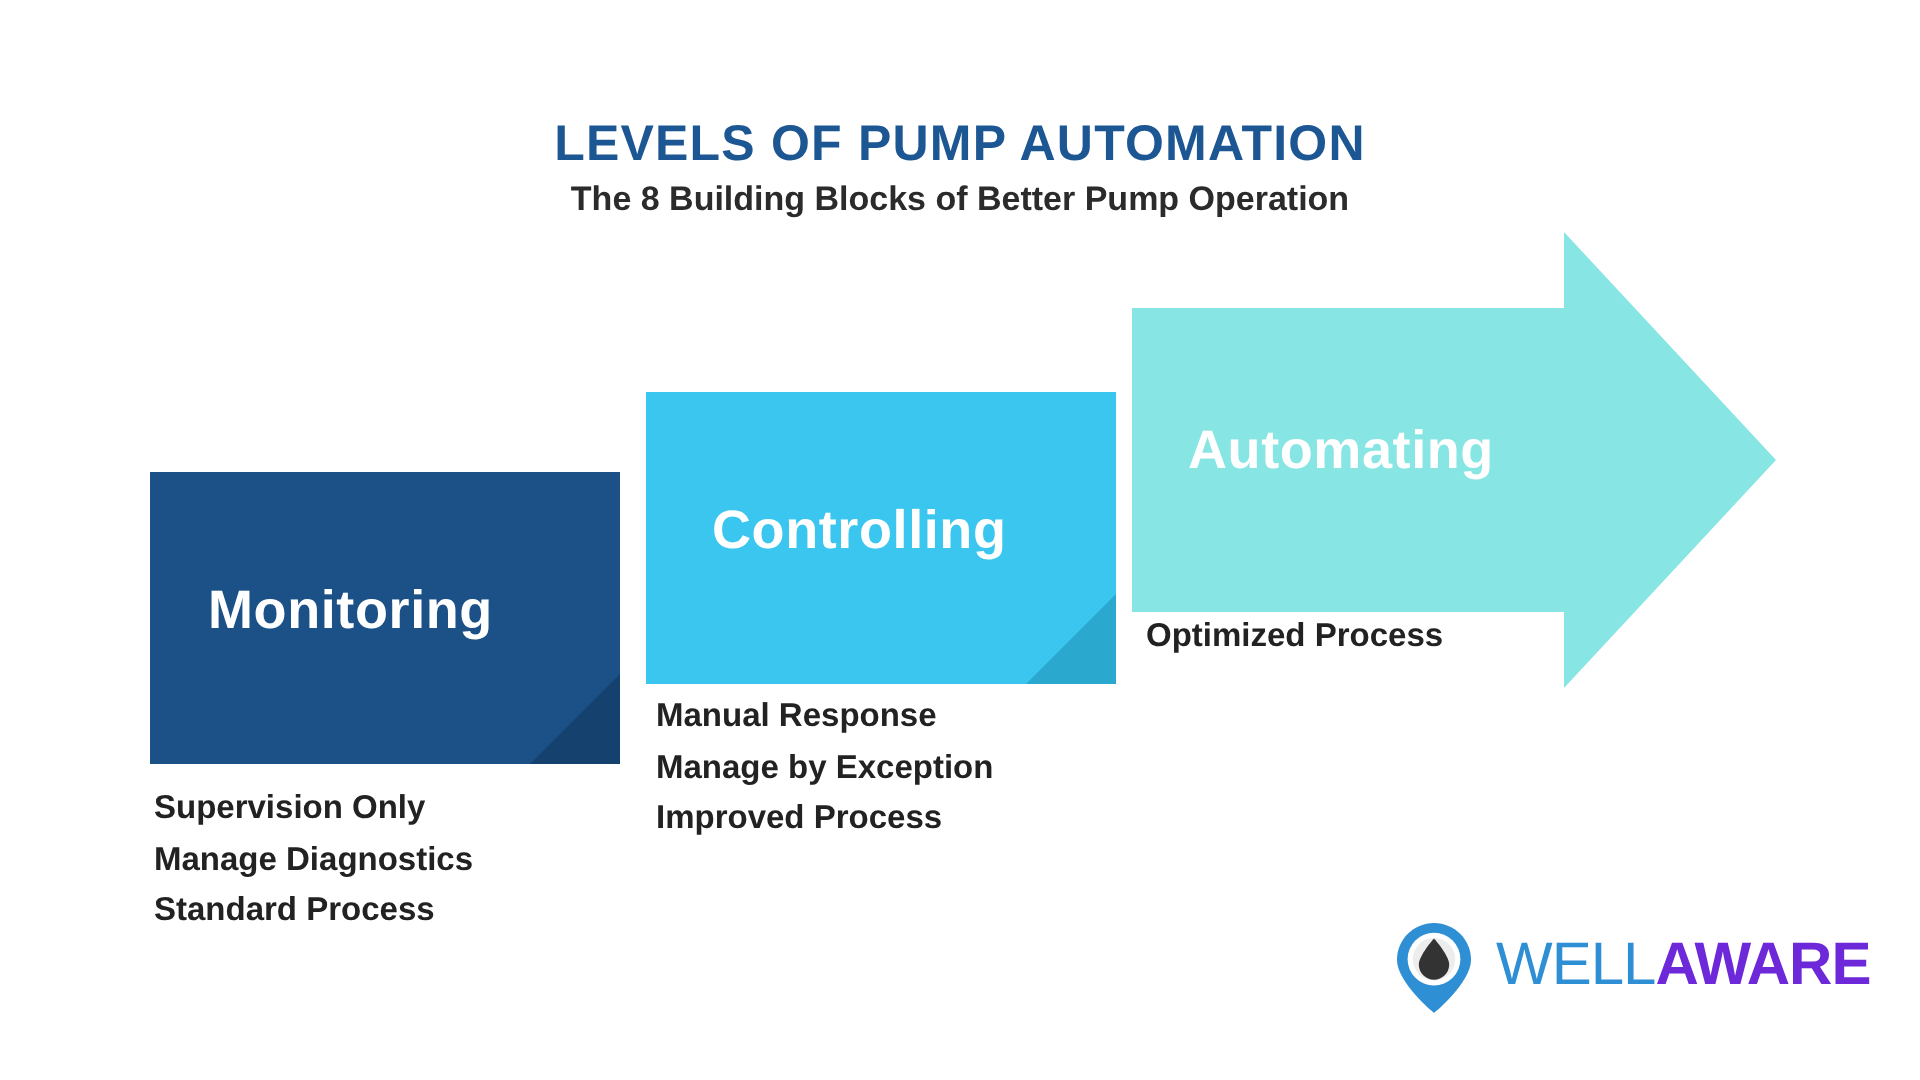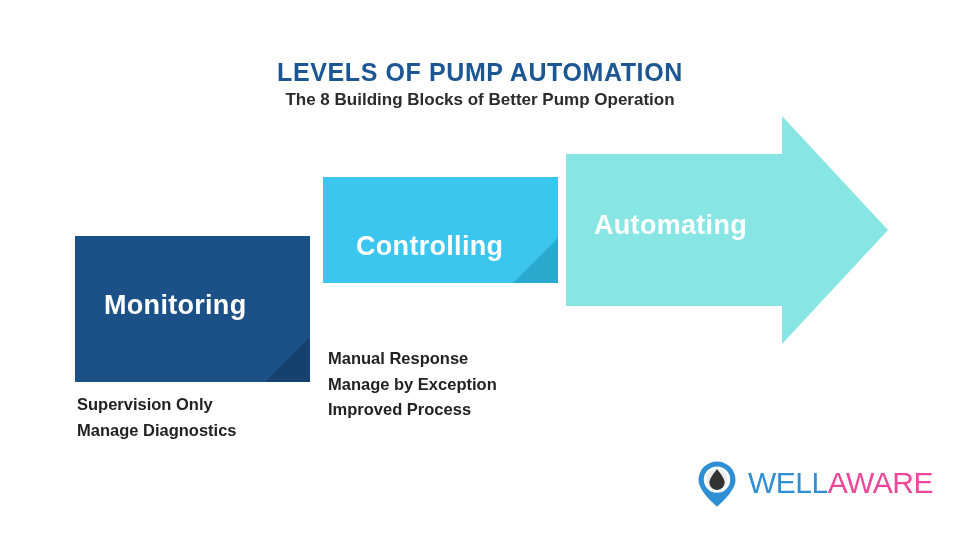--- a/index.html
+++ b/index.html
@@ -69,21 +69,21 @@
   #stage-monitoring { left: 75px; top: 236px; width: 235px; height: 146px; }
   #stage-monitoring .block { background: #1B5187; }
   #stage-monitoring .fold {
     right: 0; bottom: 0;
     border-left: 45px solid transparent;
     border-bottom: 45px solid #15416E;
   }
   #stage-monitoring .stage-label { left: 29px; top: 54px; }
 
   
-  #stage-controlling { left: 323px; top: 177px; width: 235px; height: 106px; }
+  #stage-controlling { left: 323px; top: 196px; width: 235px; height: 146px; }
   #stage-controlling .block { background: #3AC6EF; }
   #stage-controlling .fold {
     right: 0; bottom: 0;
     border-left: 45px solid transparent;
     border-bottom: 45px solid #2BA8CE;
   }
   #stage-controlling .stage-label { left: 33px; top: 54px; }
 
   
   #stage-automating { left: 566px; top: 116px; width: 322px; height: 228px; }
@@ -109,21 +109,21 @@
   #logo .pin { position: absolute; left: 0; top: 0; }
   #logo .wordmark {
     position: absolute;
     left: 55px;
     top: 6px;
     font-size: 30px;
     letter-spacing: -0.5px;
     white-space: nowrap;
   }
   #logo .word-well { color: #2E8FD4; font-weight: normal; }
-  #logo .word-aware { color: #ec4899; font-weight: normal; }
+  #logo .word-aware { color: #6d28d9; font-weight: bold; }
 </style>
 </head>
 <body>
 
 <div id="canvas">
 
   <div class="title">LEVELS OF PUMP AUTOMATION</div>
   <div class="subtitle">The 8 Building Blocks of Better Pump Operation</div>
 
   <div class="stage" id="stage-automating">
@@ -141,29 +141,31 @@
 
   <div class="stage" id="stage-monitoring">
     <div class="block"></div>
     <div class="fold"></div>
     <div class="stage-label">Monitoring</div>
   </div>
 
   <div class="bullets" id="bullets-monitoring">
     <div>Supervision Only</div>
     <div>Manage Diagnostics</div>
+    <div>Standard Process</div>
   </div>
 
   <div class="bullets" id="bullets-controlling">
     <div>Manual Response</div>
     <div>Manage by Exception</div>
     <div>Improved Process</div>
   </div>
 
   <div class="bullets" id="bullets-automating">
+    <div>Optimized Process</div>
   </div>
 
   <div id="logo">
     <svg class="pin" width="48" height="48" viewBox="0 0 48 48">
       <path d="M24 1.5 C13.8 1.5 5.5 9.7 5.5 19.9 C5.5 31.5 24 46.5 24 46.5
                C24 46.5 42.5 31.5 42.5 19.9 C42.5 9.7 34.2 1.5 24 1.5 Z" fill="#2E8FD4"></path>
       <circle cx="24" cy="19.6" r="13.2" fill="#FFFFFF"></circle>
       <circle cx="24" cy="19.6" r="10.6" fill="#EDEDED"></circle>
       <path d="M24 9.2 C24 9.2 16.4 17.6 16.4 22.3 C16.4 26.5 19.8 29.9 24 29.9
                C28.2 29.9 31.6 26.5 31.6 22.3 C31.6 17.6 24 9.2 24 9.2 Z" fill="#333333"></path>

